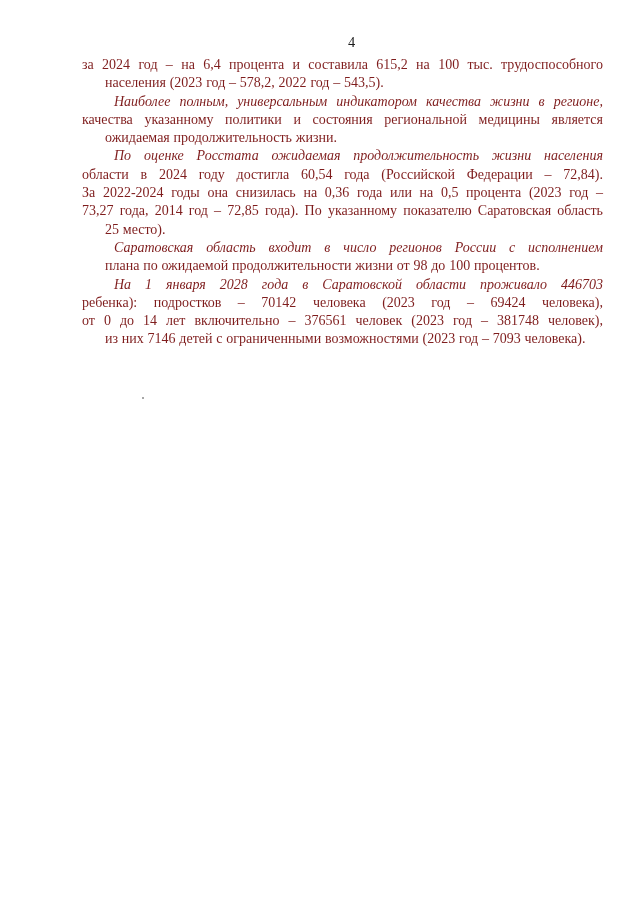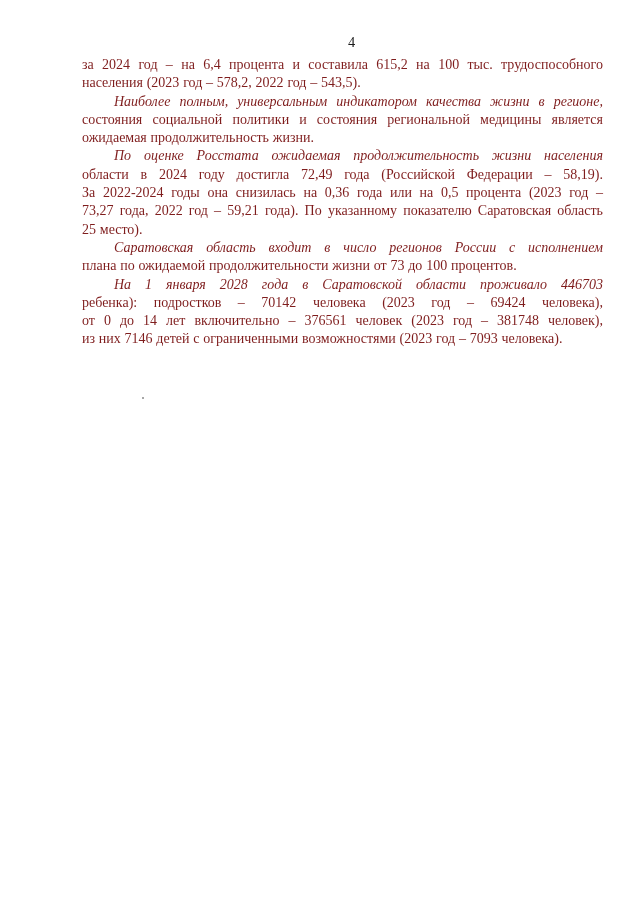--- a/index.html
+++ b/index.html
@@ -47,20 +47,21 @@
     text-align-last: justify;
     white-space: normal;
     word-spacing: 0.02em;
   }
   .text-line.para-first {
     text-indent: 32px;
     font-style: italic;
   }
   .text-line.para-last {
     text-align-last: left;
+    margin-left: 23px;
   }
   .scan-speck {
     position: absolute;
     left: 142px;
     top: 397px;
     width: 2px;
     height: 2px;
     background: #8a8a8a;
     border-radius: 1px;
   }
@@ -68,29 +69,29 @@
 </head>
 <body>
 
 <div class="sheet">
   <div class="page-number">4</div>
 
   <div class="text-block">
       <div class="text-line">за 2024 год – на 6,4 процента и составила 615,2 на 100 тыс. трудоспособного</div>
       <div class="text-line para-last">населения (2023 год – 578,2, 2022 год – 543,5).</div>
       <div class="text-line para-first">Наиболее полным, универсальным индикатором качества жизни в регионе,</div>
-      <div class="text-line">состояния социальной политики и состояния региональной медицины является</div>
+      <div class="text-line">качества указанному политики и состояния региональной медицины является</div>
       <div class="text-line para-last">ожидаемая продолжительность жизни.</div>
       <div class="text-line para-first">По оценке Росстата ожидаемая продолжительность жизни населения</div>
-      <div class="text-line">области в 2024 году достигла 72,49 года (Российской Федерации – 58,19).</div>
+      <div class="text-line">области в 2024 году достигла 60,54 года (Российской Федерации – 72,84).</div>
       <div class="text-line">За 2022-2024 годы она снизилась на 0,36 года или на 0,5 процента (2023 год –</div>
-      <div class="text-line">73,27 года, 2022 год – 59,21 года). По указанному показателю Саратовская область</div>
+      <div class="text-line">73,27 года, 2014 год – 72,85 года). По указанному показателю Саратовская область</div>
       <div class="text-line para-last">25 место).</div>
       <div class="text-line para-first">Саратовская область входит в число регионов России с исполнением</div>
-      <div class="text-line para-last">плана по ожидаемой продолжительности жизни от 73 до 100 процентов.</div>
+      <div class="text-line para-last">плана по ожидаемой продолжительности жизни от 98 до 100 процентов.</div>
       <div class="text-line para-first">На 1 января 2028 года в Саратовской области проживало 446703</div>
       <div class="text-line">ребенка): подростков – 70142 человека (2023 год – 69424 человека),</div>
       <div class="text-line">от 0 до 14 лет включительно – 376561 человек (2023 год – 381748 человек),</div>
       <div class="text-line para-last">из них 7146 детей с ограниченными возможностями (2023 год – 7093 человека).</div>
     </div>
 
   <div class="scan-speck"></div>
 </div>
 
 </body></html>

